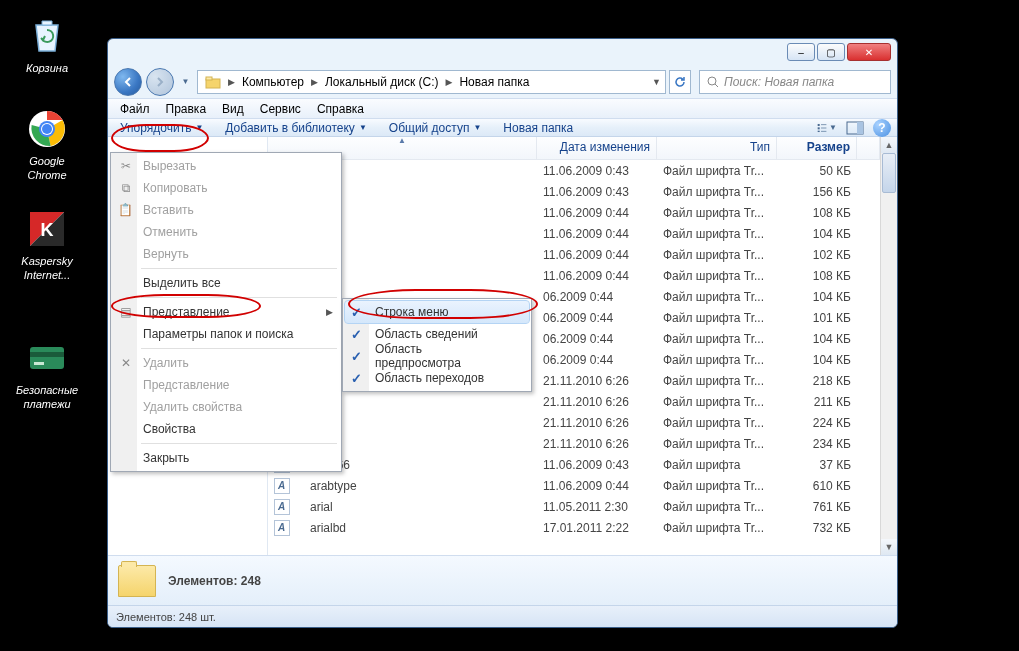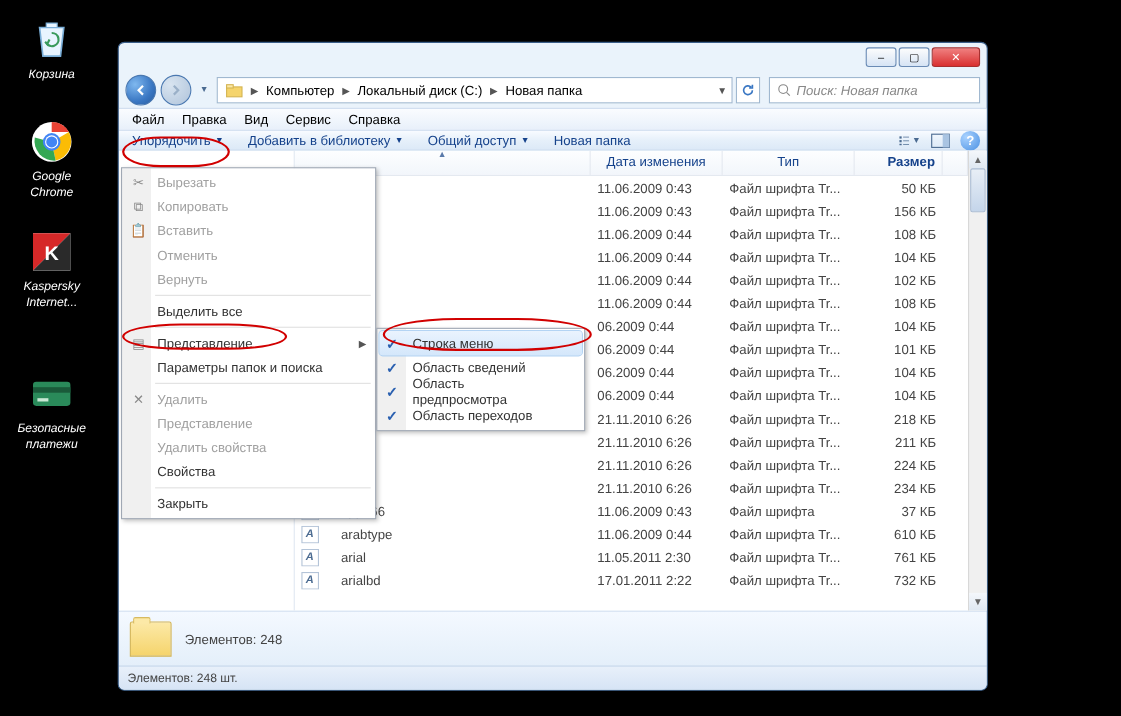--- a/index.html
+++ b/index.html
@@ -43,36 +43,36 @@
 .help-ico { width:18px; height:18px; border-radius:50%; background:radial-gradient(circle at 30% 30%,#a9d2ff,#4a90e2); color:#fff; font-size:12px; font-weight:bold; display:flex;align-items:center;justify-content:center;cursor:pointer;}
 
 
 .annot { position: absolute; border: 2px solid #d10000; border-radius: 50% / 70%; pointer-events: none; }
 
 
 .content { flex: 1; display: flex; background: #fff; position: relative; }
 .nav-pane { width: 160px; border-right: 1px solid #e0e8f2; }
 .listview { flex: 1; display: flex; flex-direction: column; overflow: hidden; }
 .cols { height: 23px; display: grid; grid-template-columns: 269px 120px 120px 80px 1fr; border-bottom: 1px solid #e4e9f0; font-size: 12px; background: linear-gradient(#fdfeff,#f2f6fb); }
-.cols .ch { padding: 3px 6px; border-right: 1px solid #e4e9f0; cursor: pointer; color:#15428b; text-align:center; }
+.cols .ch { padding: 3px 6px; border-right: 1px solid #e4e9f0; cursor: pointer; color:#15428b; text-align:right; }
 .cols .ch.sz { text-align: right; font-weight: bold; }
 .rows { flex: 1; overflow: hidden; font-size: 12px; }
 .row { display: grid; grid-template-columns: 269px 120px 120px 80px 1fr; height: 21px; align-items: center; cursor: pointer; }
 .row .c { padding: 0 6px; white-space: nowrap; overflow: hidden; text-overflow: ellipsis; color: #444; }
 .row .c.nm { display: flex; align-items: center; gap: 20px; }
 .row .c.sz { text-align: right; }
 .file-ico { width: 16px; height: 16px; background: #fff; border: 1px solid #b4c4d8; position: relative; }
 .file-ico::before { content:"A"; position:absolute; top:1px; left:3px; font-size:10px; color:#4a6a90; font-weight:bold; font-style:italic; }
 .scroll { width: 17px; background: #f0f0f0; border-left: 1px solid #d8d8d8; position: relative; }
 .scroll .th { position: absolute; top: 16px; left: 1px; right: 1px; height: 40px; background: linear-gradient(#e8eef6,#c4d5ea); border: 1px solid #a8bbd4; border-radius: 2px; }
 .scroll .ar-t, .scroll .ar-b { position: absolute; left: 0; right: 0; height: 16px; display:flex;align-items:center;justify-content:center; font-size:9px; color:#666; cursor:pointer; background:linear-gradient(#f4f7fb,#dfe8f2); }
 .scroll .ar-t { top: 0; } .scroll .ar-b { bottom: 0; }
 
 
-.detailspane { height: 50px; border-top: 1px solid #d0ddef; background: linear-gradient(#f4f9ff,#e4effa); display: flex; align-items: center; padding: 0 10px; gap: 12px; font-size: 12px; color:#444; }
+.detailspane { height: 50px; border-top: 1px solid #d0ddef; background: linear-gradient(#f4f9ff,#e4effa); display: flex; align-items: center; padding: 0 10px; gap: 12px; font-size: 12px; color:#444;font-weight:bold; }
 .folder-ico { width: 38px; height: 32px; background: linear-gradient(#fce9a7,#f5d46c); border-radius: 2px 2px 0 0; border: 1px solid #d4b452; position: relative; }
 .folder-ico::before { content:""; position:absolute; top:-5px; left:2px; width:14px; height:5px; background:#fce9a7; border:1px solid #d4b452; border-bottom:none; border-radius:2px 2px 0 0; }
 
 
 .statusbar { height: 22px; background: linear-gradient(#e8f0fa,#d6e4f5); border-top: 1px solid #c4d5ea; font-size: 11px; display: flex; align-items: center; padding: 0 8px; color: #444; }
 
 
 .dropdown { position: absolute; background: linear-gradient(to right, #f0f0f0 0, #f0f0f0 26px, #fff 26px, #fff 100%); border: 1px solid #a0a8b4; box-shadow: 2px 2px 4px rgba(0,0,0,0.25); font-size: 12px; padding: 2px; }
 .dr-item { height: 22px; display: flex; align-items: center; padding: 0 18px 0 30px; position: relative; cursor: pointer; color: #333; }
 .dr-item.dis { color: #a0a0a0; cursor: default; }

